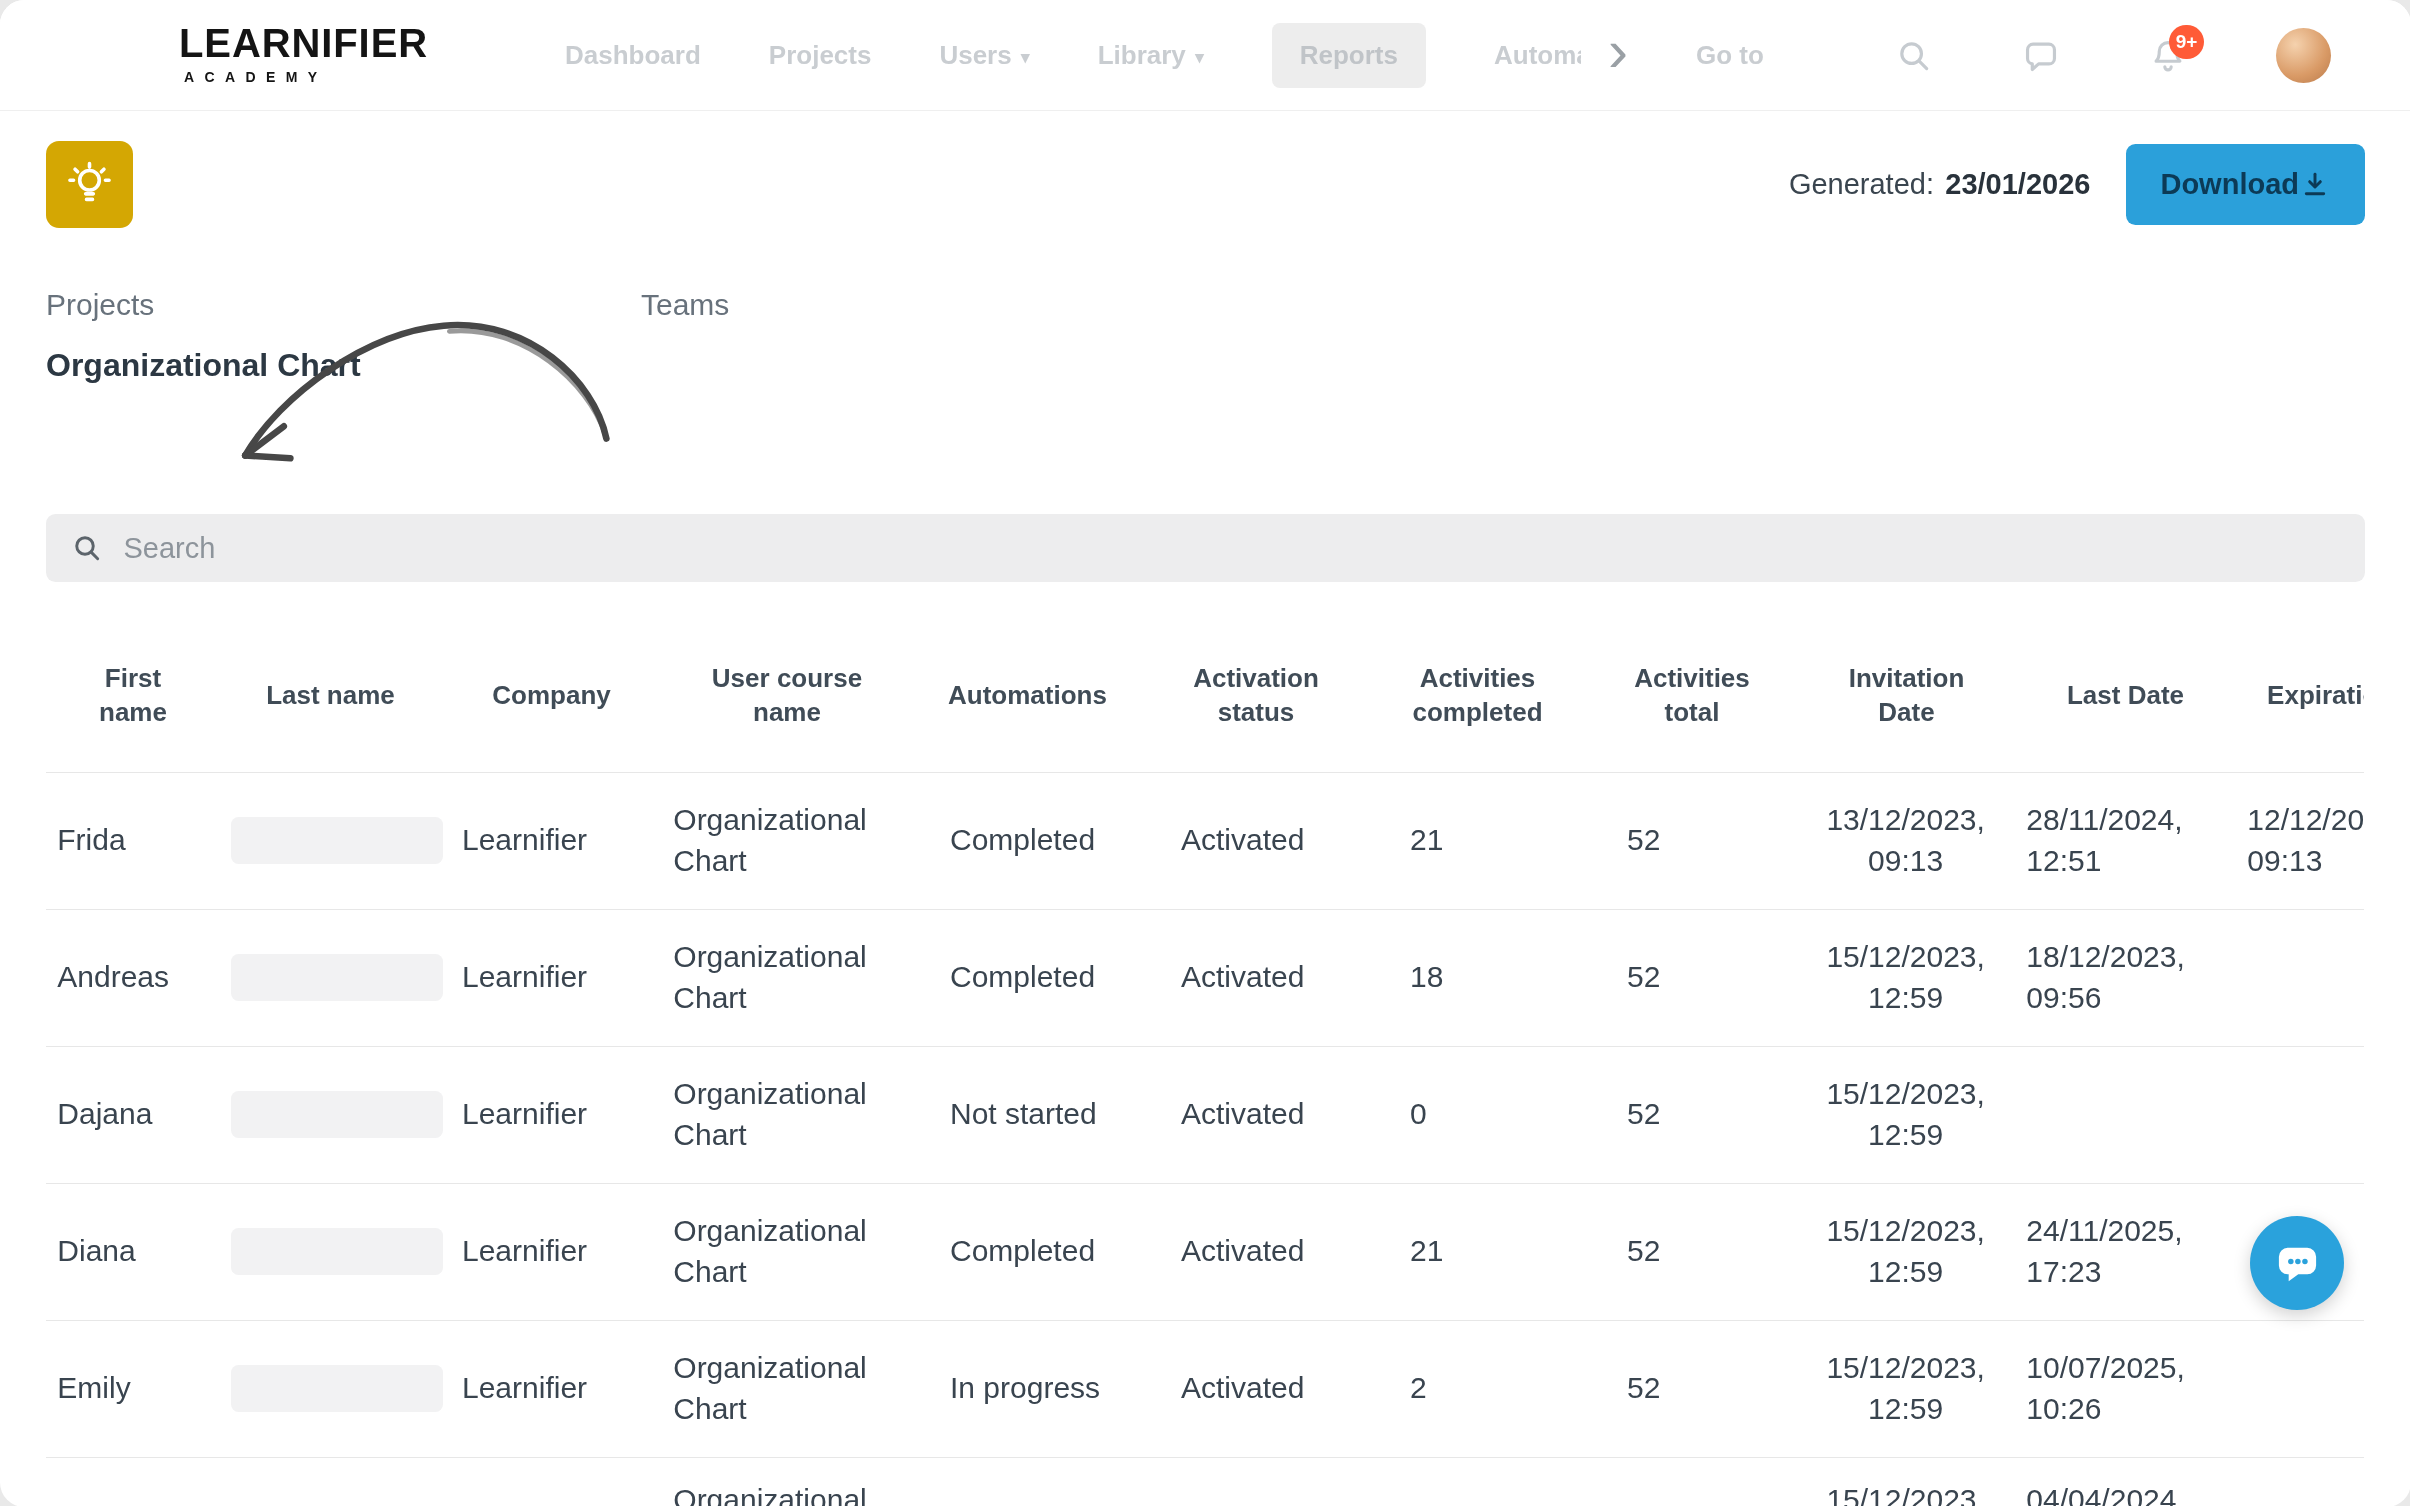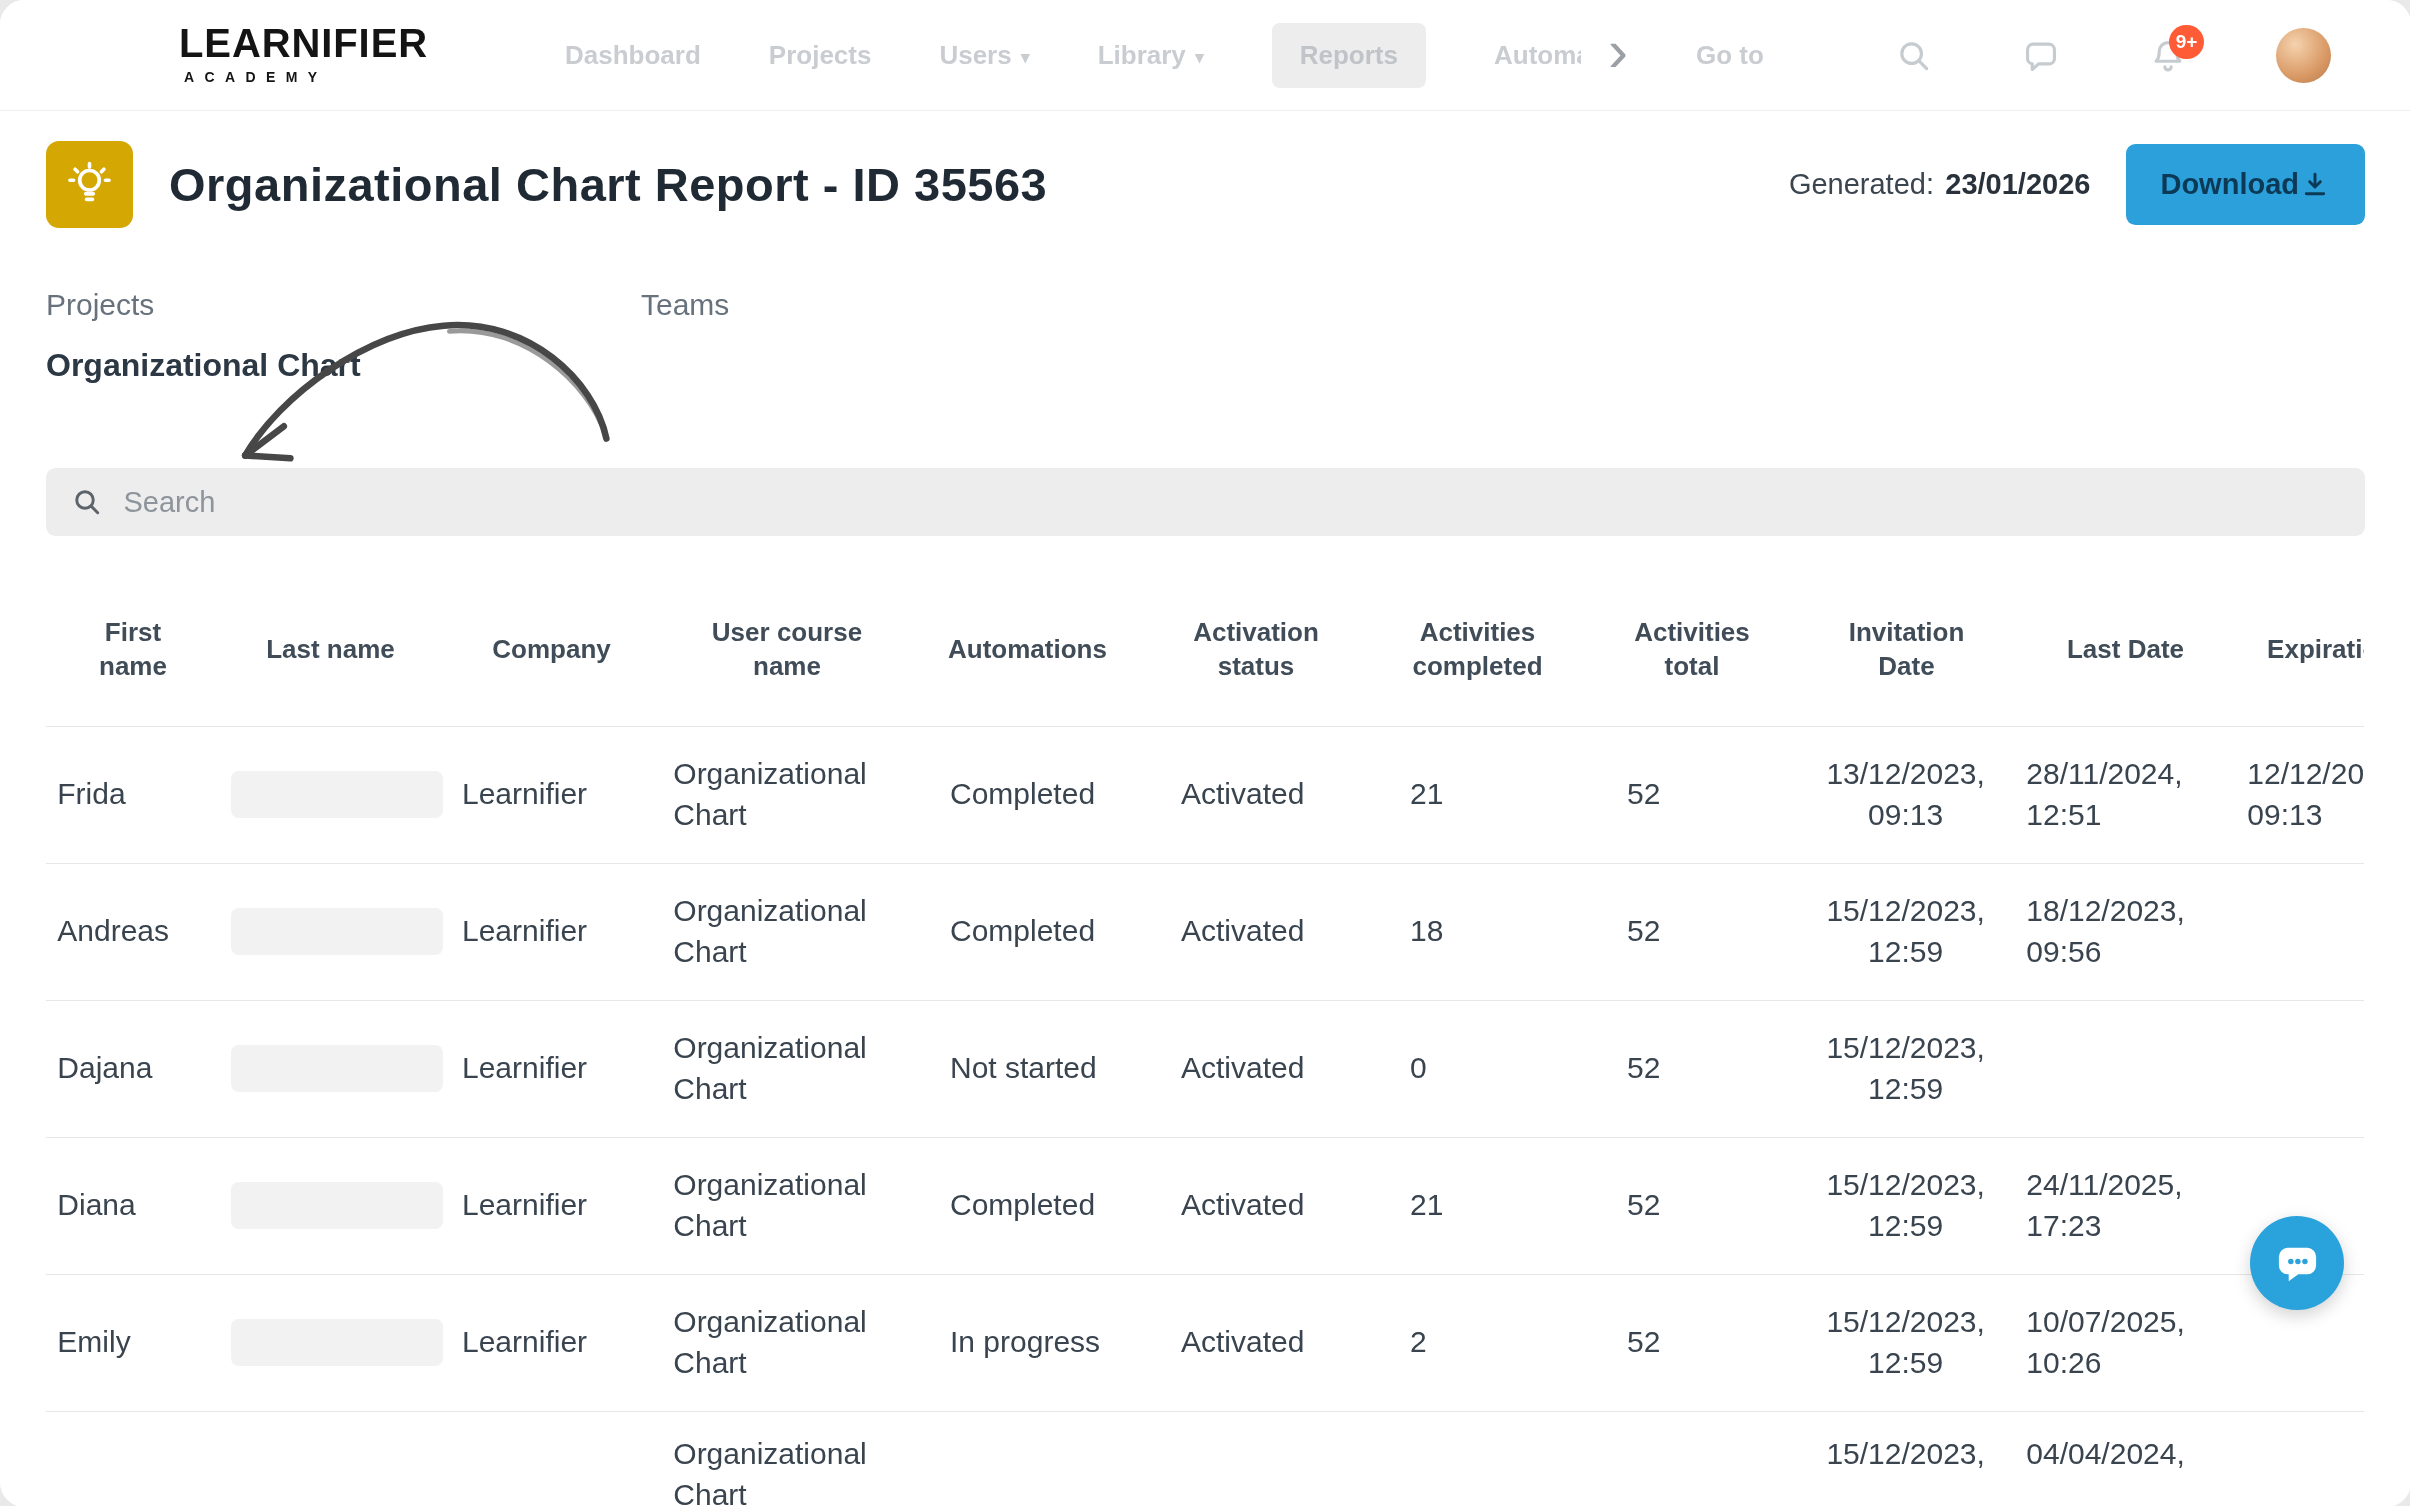--- a/index.html
+++ b/index.html
@@ -42,21 +42,21 @@
 
   
   .filter-row { margin-top: 60px; position: relative; height: 132px; }
   .filter-label { font-size: 30px; color: #68727c; cursor: pointer; display: inline-block; }
   .teams-label { position: absolute; left: 595px; top: 0; }
   .selected-project { margin-top: 24.5px; font-size: 32px; font-weight: 700; color: #2c3843; cursor: pointer; }
   .arrow-svg { position: absolute; left: 170px; top: 17px; width: 414px; height: 174px; pointer-events: none; }
   .arrow-svg path { fill: none; stroke: #474747; stroke-linecap: round; }
 
   
-  .search-bar { margin-top: 48px; height: 68px; background: #ededee; border-radius: 9.4px; display: flex; align-items: center; padding: 0 24.5px; }
+  .search-bar { margin-top: 94px; height: 68px; background: #ededee; border-radius: 9.4px; display: flex; align-items: center; padding: 0 24.5px; }
   .search-bar svg { width: 32px; height: 32px; stroke: #5c646b; stroke-width: 2.2; fill: none; stroke-linecap: round; flex: none; }
   .search-input { flex: 1; margin-left: 21px; border: none; background: transparent; outline: none; font-family: inherit; font-size: 29px; color: #3a454f; }
   .search-input::placeholder { color: #8d949b; }
 
   
   .table-wrap { margin-top: 28px; width: 2318px; overflow: hidden; }
   table { width: 2439px; table-layout: fixed; border-collapse: collapse; }
   th { font-size: 26px; font-weight: 700; color: #404c57; text-align: center; vertical-align: middle;
        height: 162px; padding: 22.6px 22.6px 13px; line-height: 1.3; }
   td { font-size: 30px; color: #39444f; vertical-align: middle; height: 137px; padding: 9.4px 13px 9.4px 11.3px; line-height: 1.35; }
@@ -145,21 +145,20 @@
   <main class="page">
 
     <div class="page-header">
       <div class="report-icon">
         <svg viewBox="0 0 24 24">
           <circle cx="12" cy="10" r="4.6"></circle>
           <path d="M10.2 16.4 h3.6 M10.6 19 h2.8"></path>
           <path d="M12 2.2 v1.6 M5.2 4.8 l1.2 1.2 M18.8 4.8 l-1.2 1.2 M2.8 10 h1.7 M19.5 10 h1.7"></path>
         </svg>
       </div>
-      <h1 class="page-title">Organizational Chart Report - ID 35563</h1>
 
       <div class="header-right">
         <div class="generated">
           <span>Generated:</span><span class="gen-value">23/01/2026</span>
         </div>
         <button class="download-btn">
           <span>Download</span>
           <svg viewBox="0 0 24 24">
               <path d="M12 4 v9"></path>
               <path d="M8 9.5 l4 4 4-4"></path>

